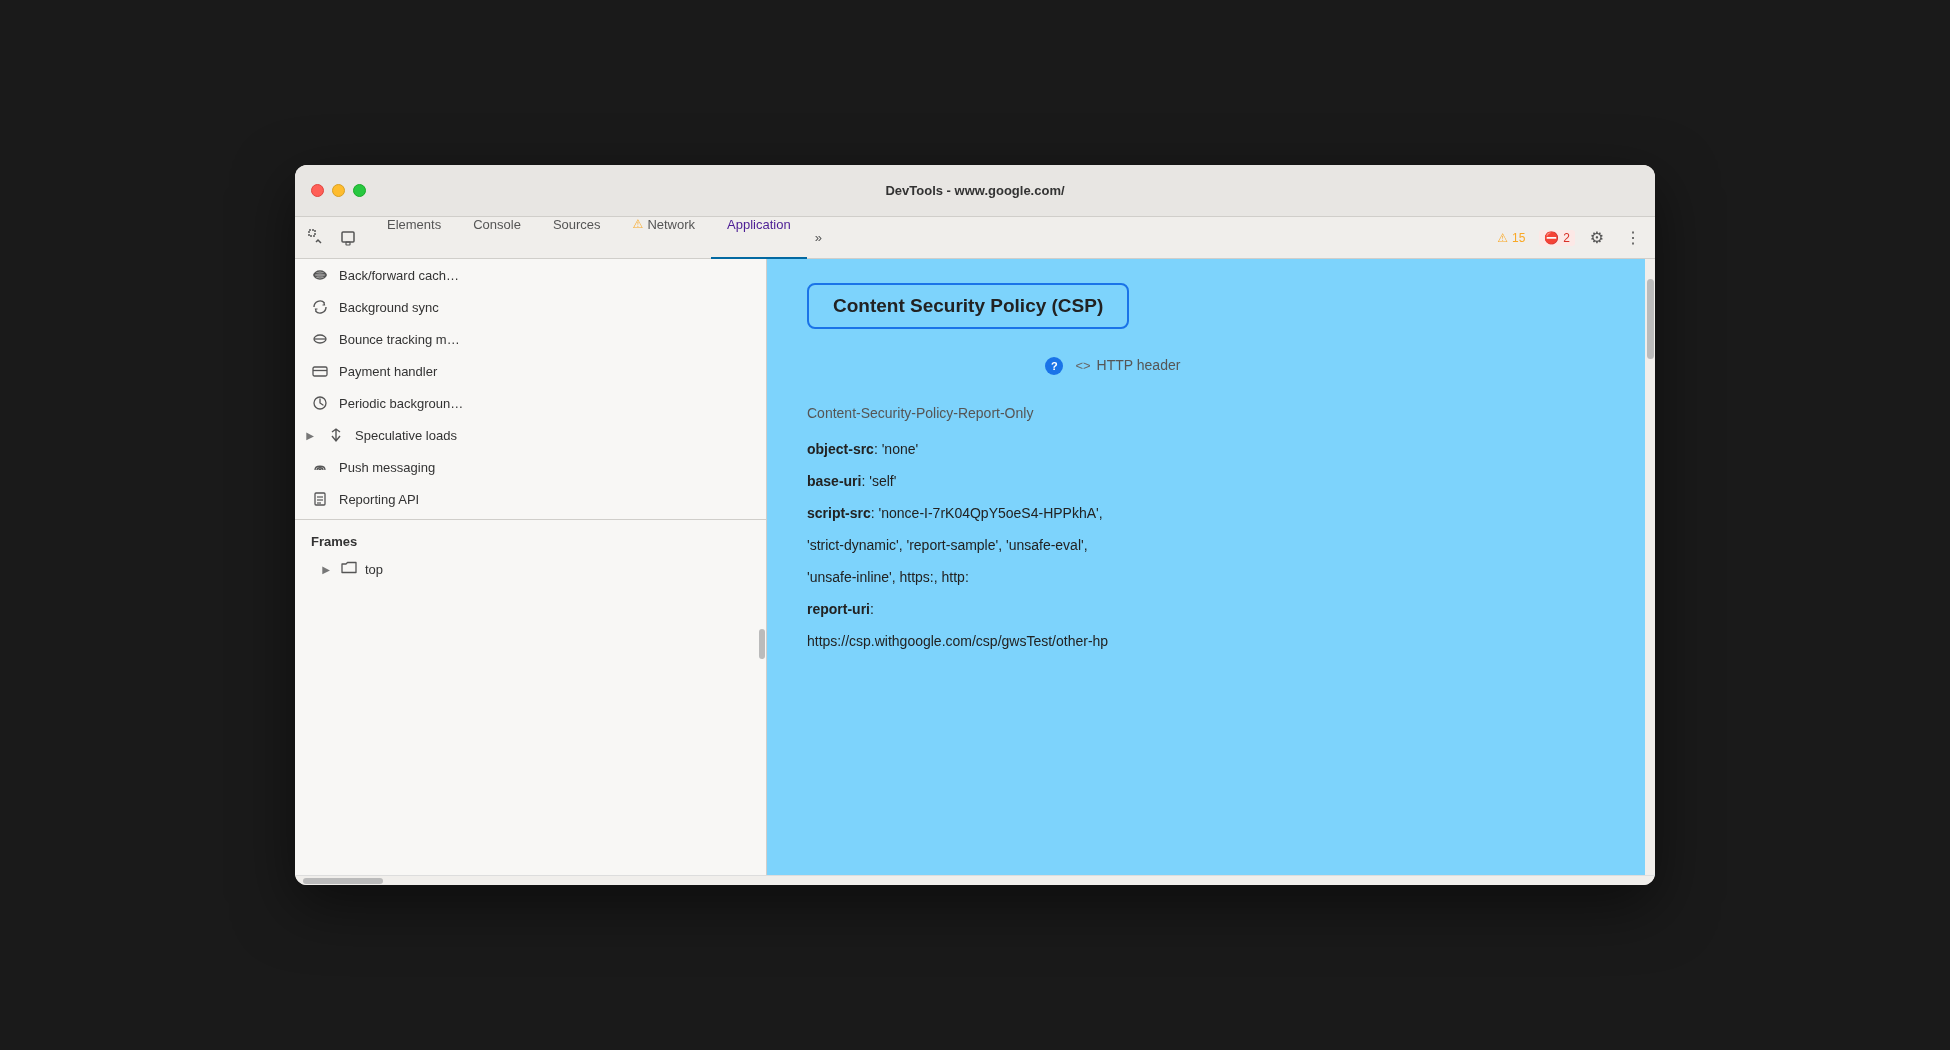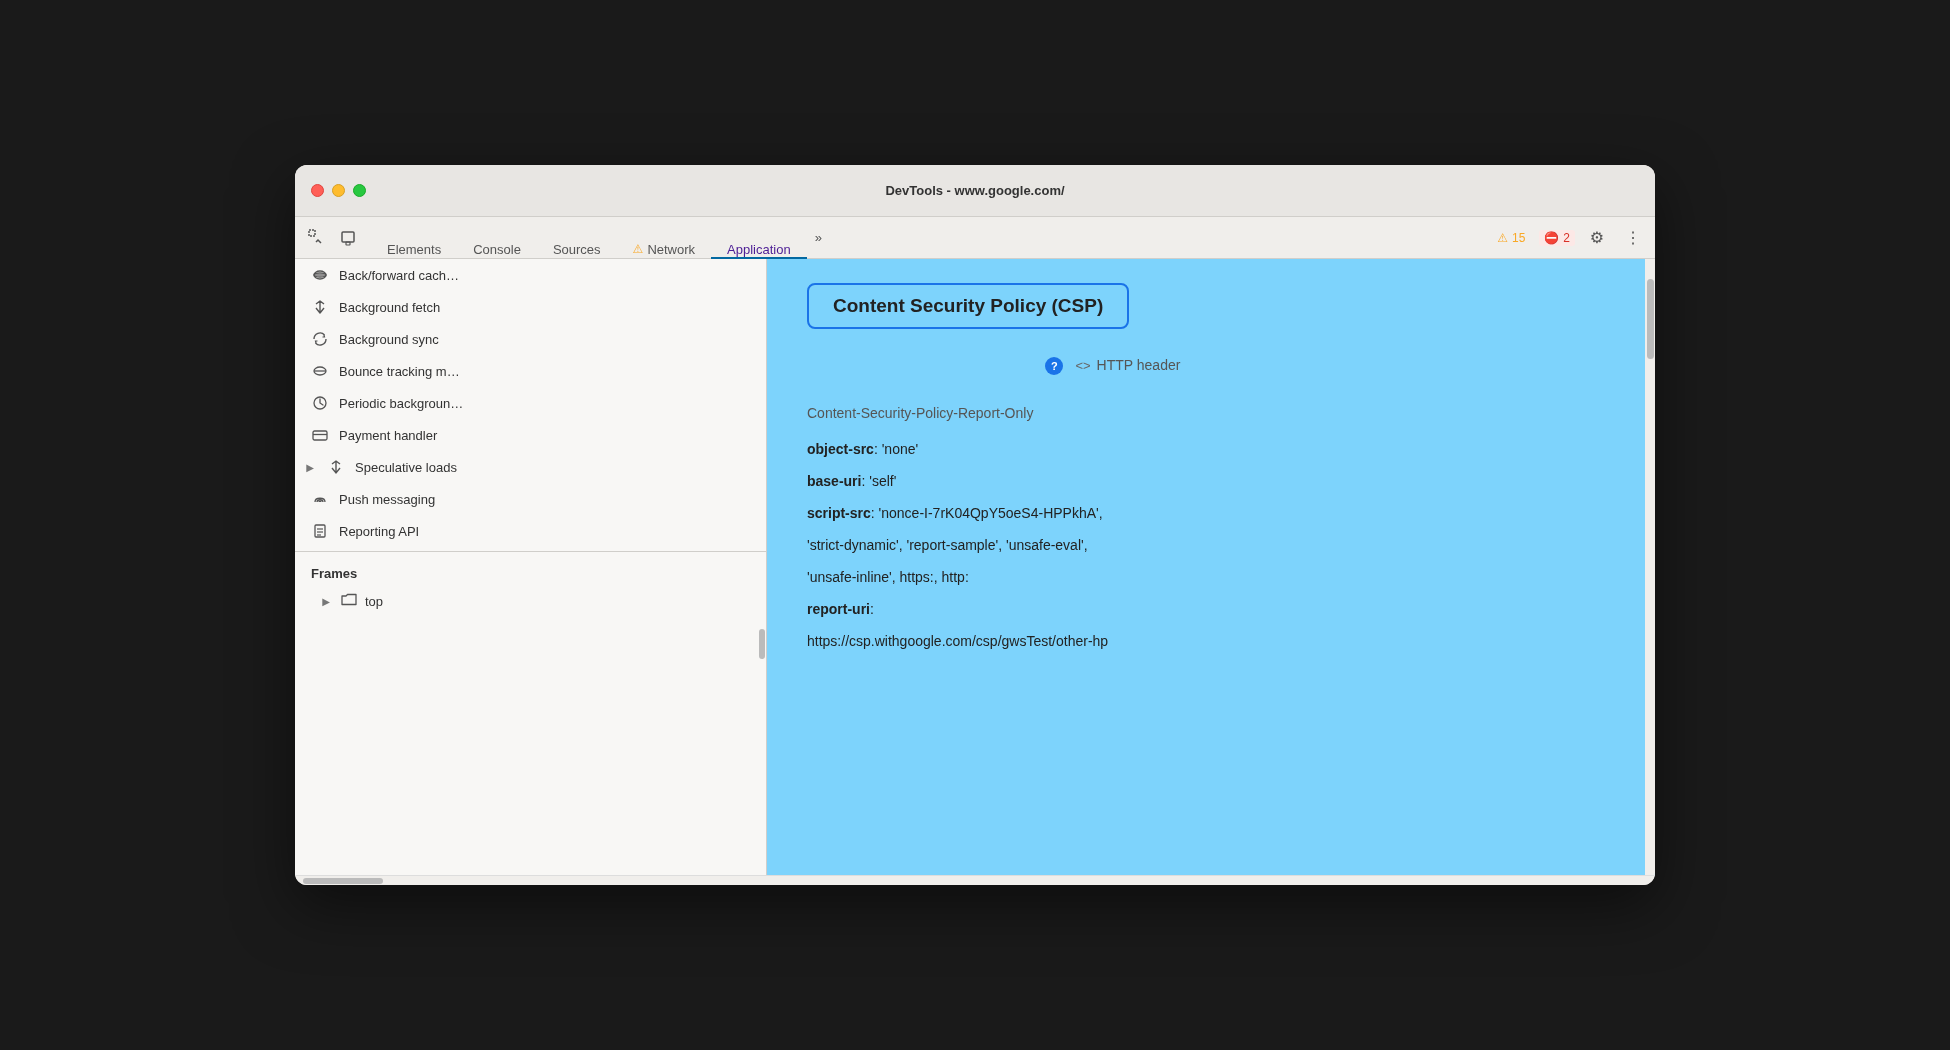--- a/index.html
+++ b/index.html
@@ -87,21 +87,21 @@
     .tabs {
       display: flex;
       align-items: center;
       flex: 1;
       gap: 0;
     }
     .tab {
       padding: 0 16px;
       height: 42px;
       display: flex;
-      align-items: flex-end;
+      align-items: flex-start;
       font-size: 13px;
       color: #555;
       cursor: pointer;
       border-bottom: 2px solid transparent;
       white-space: nowrap;
       user-select: none;
     }
     .tab.active {
       color: #4c1d95;
       border-bottom: 2px solid #0369a1;
@@ -414,28 +414,20 @@
           <div class="item-icon">
             <svg width="16" height="16" viewBox="0 0 16 16" fill="none">
               <ellipse cx="8" cy="8" rx="6" ry="4" stroke="#555" stroke-width="1.3"></ellipse>
               <ellipse cx="8" cy="8" rx="6" ry="2" stroke="#555" stroke-width="1.3"></ellipse>
               <line x1="2" y1="8" x2="14" y2="8" stroke="#555" stroke-width="1.3"></line>
             </svg>
           </div>
           <span>Back/forward cach…</span>
         </div>
 
-        <div class="sidebar-item">
-          <div class="item-icon">
-            <svg width="16" height="16" viewBox="0 0 16 16" fill="none">
-              <path d="M8 2v12M4 9l4 5 4-5M4 5l4-3 4 3" stroke="#555" stroke-width="1.4" stroke-linejoin="round"></path>
-            </svg>
-          </div>
-          <span>Background fetch</span>
-        </div>
 
         <div class="sidebar-item">
           <div class="item-icon">
             <svg width="16" height="16" viewBox="0 0 16 16" fill="none">
               <path d="M2 8a6 6 0 0 1 10.5-4M14 8a6 6 0 0 1-10.5 4" stroke="#555" stroke-width="1.4"></path>
               <path d="M12 4l0.5 2h-2M4 12l-0.5-2h2" stroke="#555" stroke-width="1.2"></path>
             </svg>
           </div>
           <span>Background sync</span>
         </div>
@@ -447,35 +439,35 @@
               <line x1="2" y1="8" x2="14" y2="8" stroke="#555" stroke-width="1.3"></line>
             </svg>
           </div>
           <span>Bounce tracking m…</span>
         </div>
 
 
         <div class="sidebar-item">
           <div class="item-icon">
             <svg width="16" height="16" viewBox="0 0 16 16" fill="none">
+              <rect x="1" y="4" width="14" height="9" rx="1.5" stroke="#555" stroke-width="1.3"></rect>
+              <line x1="1" y1="7.5" x2="15" y2="7.5" stroke="#555" stroke-width="1.3"></line>
+            </svg>
+          </div>
+          <span>Payment handler</span>
+        </div>
+
+        <div class="sidebar-item">
+          <div class="item-icon">
+            <svg width="16" height="16" viewBox="0 0 16 16" fill="none">
               <circle cx="8" cy="8" r="6" stroke="#555" stroke-width="1.3"></circle>
               <path d="M8 4v4l3 2" stroke="#555" stroke-width="1.3" stroke-linecap="round"></path>
             </svg>
           </div>
           <span>Periodic backgroun…</span>
-        </div>
-
-        <div class="sidebar-item">
-          <div class="item-icon">
-            <svg width="16" height="16" viewBox="0 0 16 16" fill="none">
-              <rect x="1" y="4" width="14" height="9" rx="1.5" stroke="#555" stroke-width="1.3"></rect>
-              <line x1="1" y1="7.5" x2="15" y2="7.5" stroke="#555" stroke-width="1.3"></line>
-            </svg>
-          </div>
-          <span>Payment handler</span>
         </div>
 
         <div class="sidebar-item has-arrow">
           <div class="arrow-icon">▶</div>
           <div class="item-icon">
             <svg width="16" height="16" viewBox="0 0 16 16" fill="none">
               <path d="M8 2v12M4 9l4 5 4-5M4 5l4-3 4 3" stroke="#555" stroke-width="1.4"></path>
             </svg>
           </div>
           <span>Speculative loads</span>

